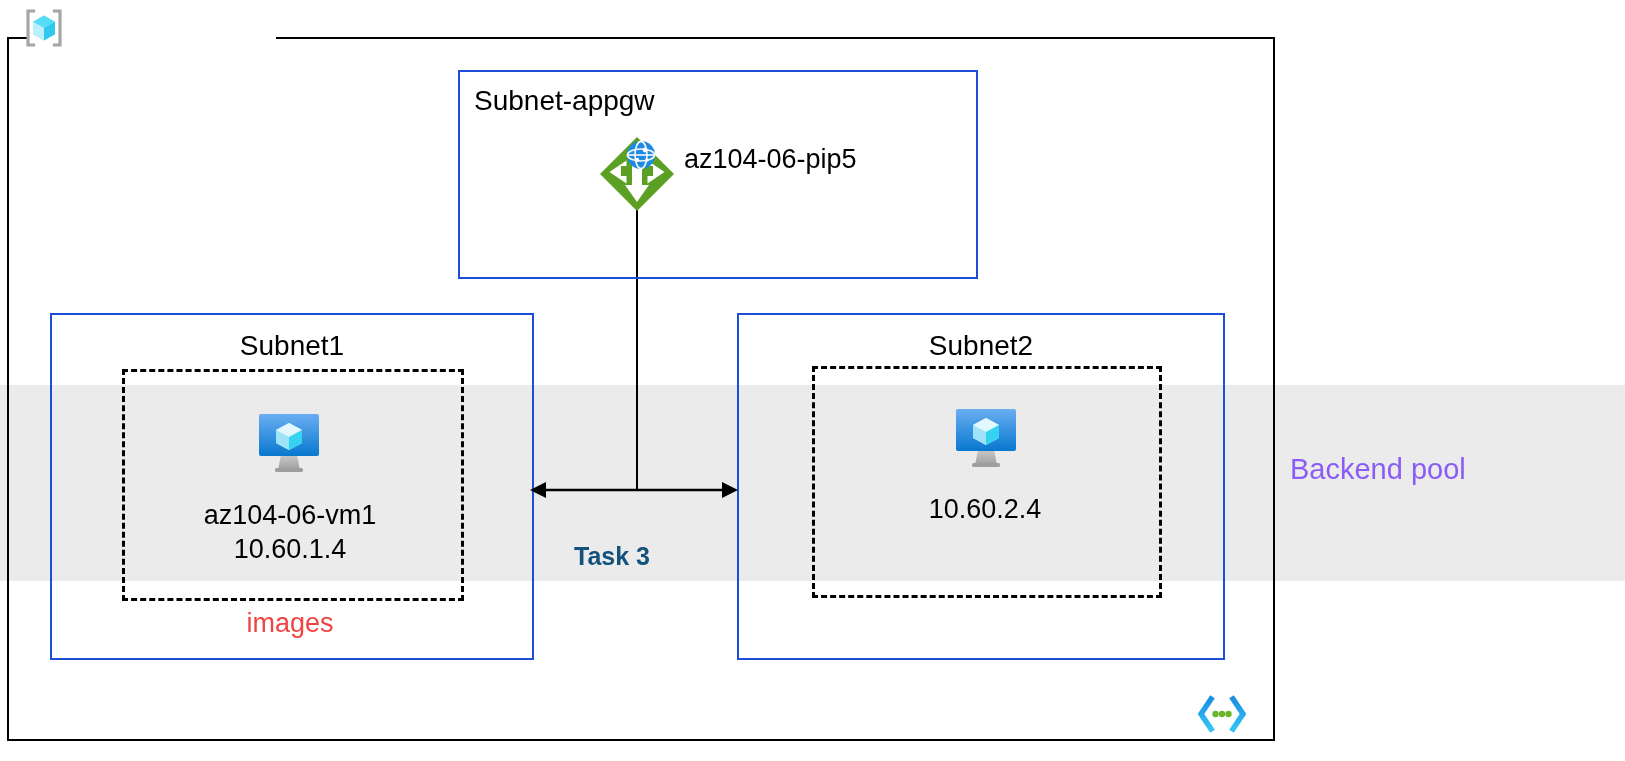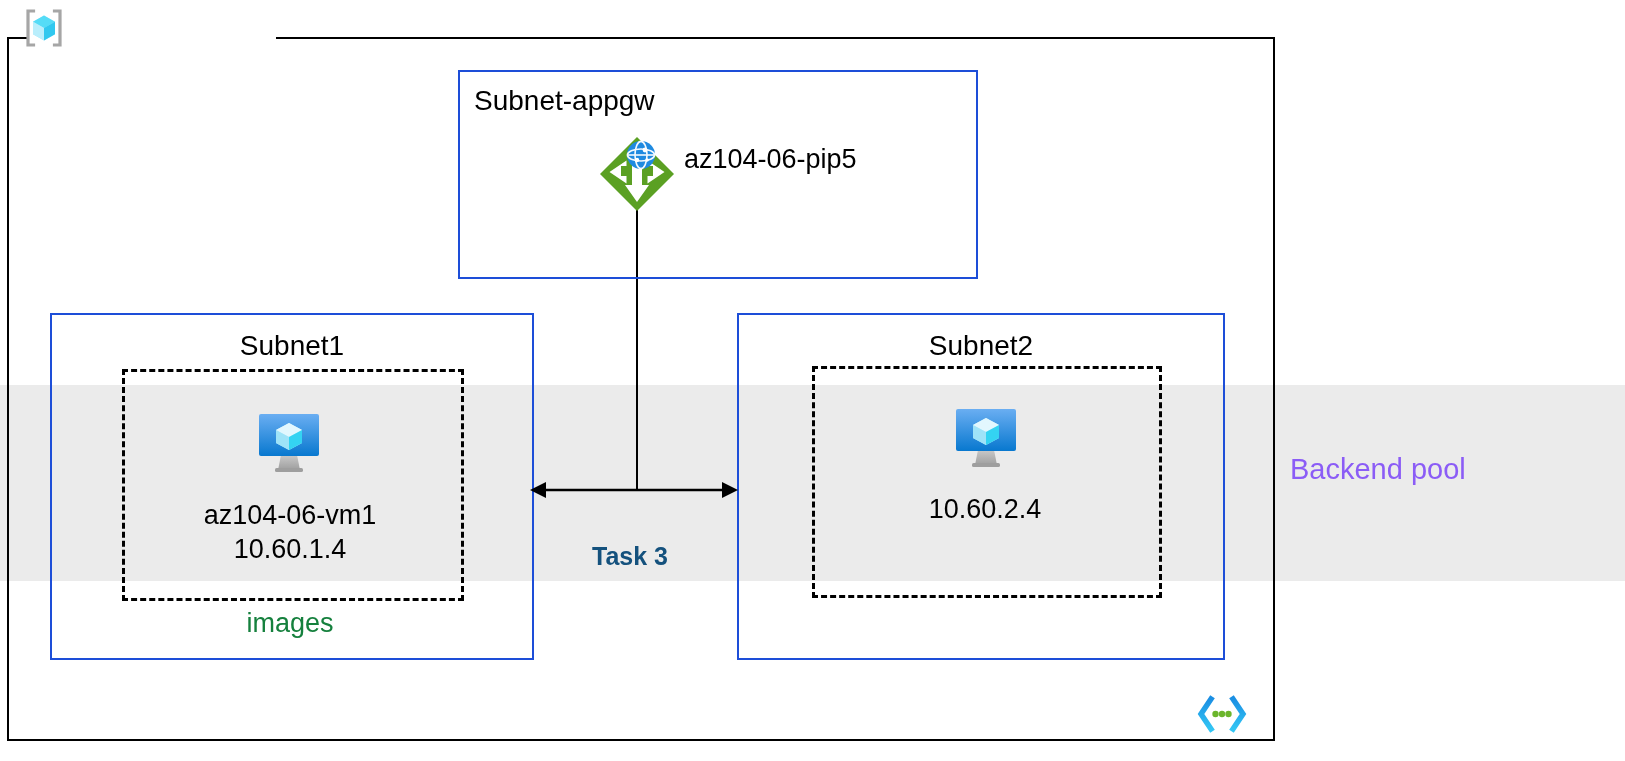--- a/index.html
+++ b/index.html
@@ -138,21 +138,20 @@
   }
 
   
   .task-label {
     left: 574px; top: 541px;
     font-size: 25px;
     line-height: 30px;
     font-weight: bold;
     color: #14517d;
     white-space: nowrap;
-    margin-left: 18px;
   }
 
   
   .dashed-box {
     border: 3px dashed #000000;
     background: transparent;
   }
   .dashed1 {
     left: 122px; top: 369px;
     width: 336px; height: 226px;
@@ -178,21 +177,21 @@
   }
   .vm-text-1 { left: 140px; top: 498px; width: 300px; }
   .vm-text-2 { left: 835px; top: 492px; width: 300px; }
 
   
   .purpose-label {
     position: absolute;
     text-align: center;
     font-size: 27px;
     line-height: 34px;
-    color: #15803d;
+    color: #ef4444;
     white-space: nowrap;
   }
   .purpose-1 { left: 140px; top: 606px; width: 300px; }
   .purpose-2 { left: 835px; top: 612px; width: 300px; }
 
   
   .code-icon {
     left: 1196px; top: 694px;
     width: 52px; height: 40px;
   }

